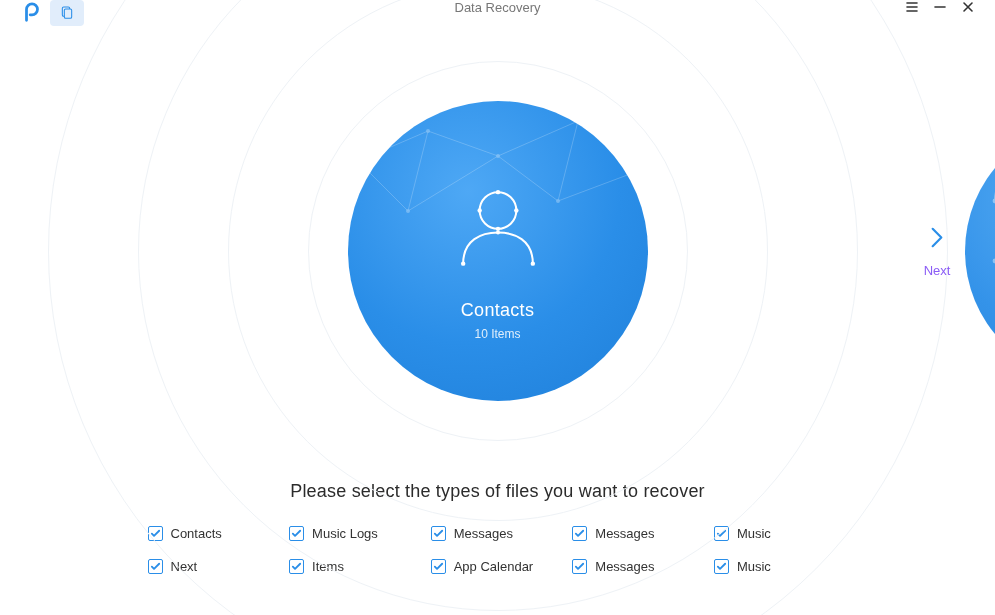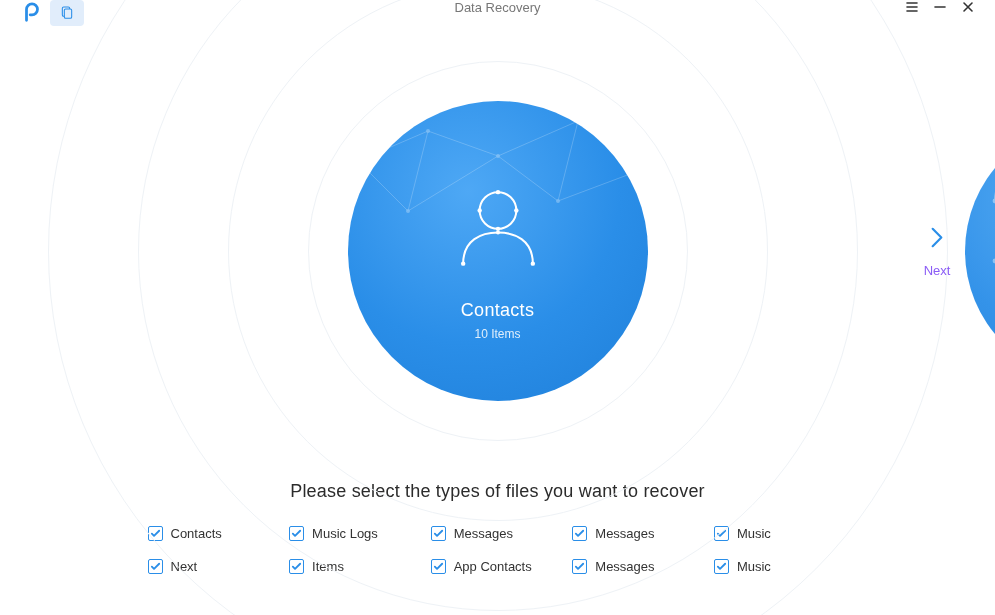--- a/index.html
+++ b/index.html
@@ -205,21 +205,21 @@
         </svg>
       </span>
       <span>Items</span>
     </label>
     <label class="check">
       <span class="cb">
         <svg width="11" height="11" viewBox="0 0 12 12">
           <path d="M2 6.2l2.4 2.4L10 3" fill="none" stroke="#2a8ee8" stroke-width="2" stroke-linecap="round" stroke-linejoin="round"></path>
         </svg>
       </span>
-      <span>App Contacts</span>
+      <span>App Calendar</span>
     </label>
     <label class="check">
       <span class="cb">
         <svg width="11" height="11" viewBox="0 0 12 12">
           <path d="M2 6.2l2.4 2.4L10 3" fill="none" stroke="#2a8ee8" stroke-width="2" stroke-linecap="round" stroke-linejoin="round"></path>
         </svg>
       </span>
       <span>Messages</span>
     </label>
     <label class="check">

